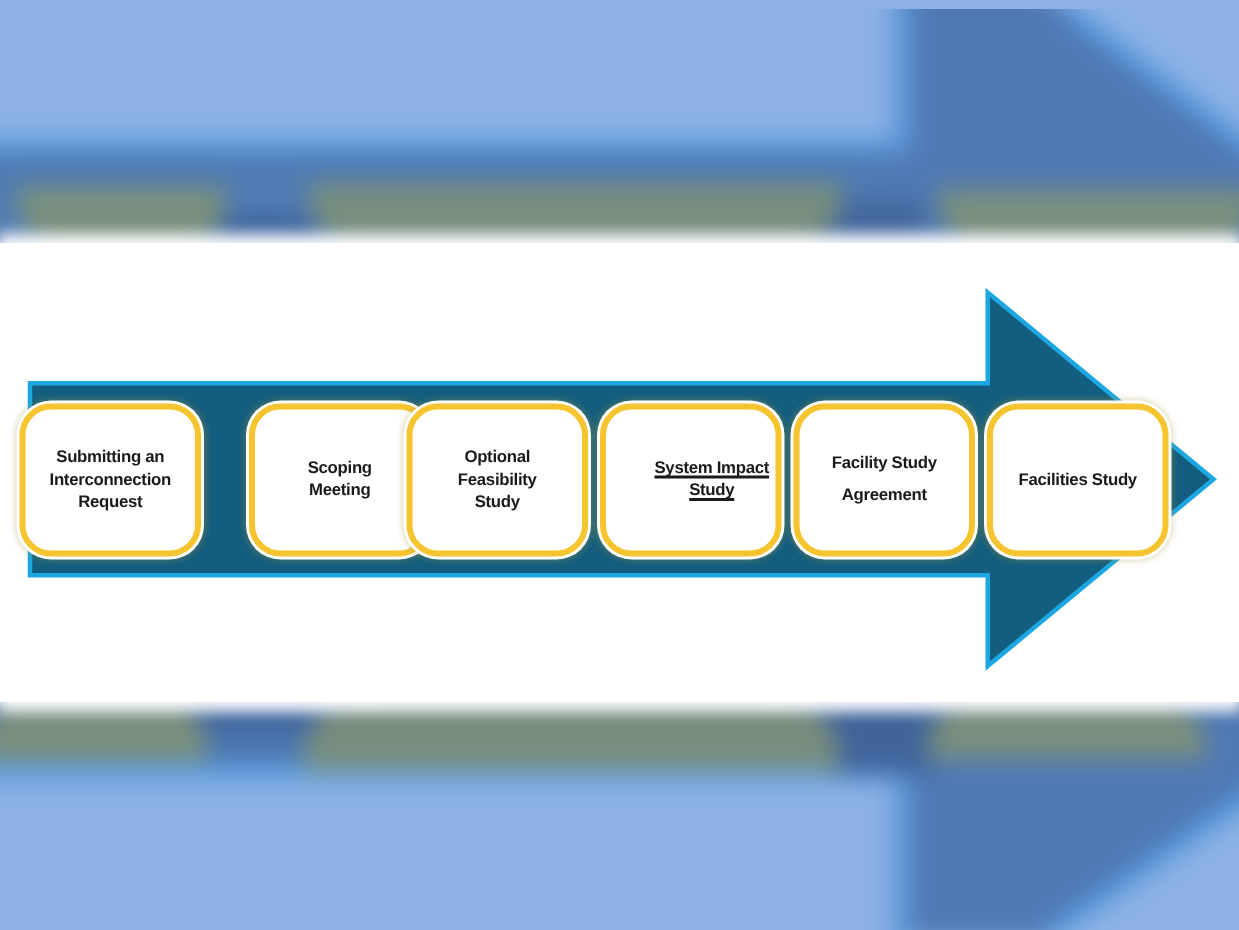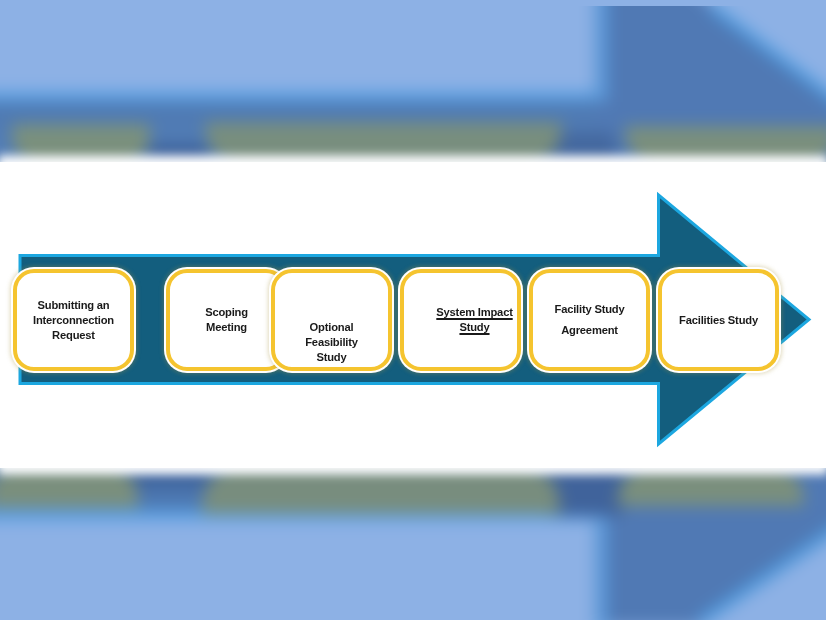--- a/index.html
+++ b/index.html
@@ -53,21 +53,21 @@
   .step{position:absolute;top:263px;width:121px;height:102px;box-sizing:border-box;
     background:var(--box-fill,#FFFFFF);
     border:4px solid var(--box-border,#F5C42F);border-radius:21px;
     box-shadow:0 0 0 2px #FFFFFF,0 0 4px 3px rgba(170,150,70,.35);
     display:flex;align-items:center;justify-content:center;padding:2px 4px;}
   .step-label{white-space:pre-line;text-align:center;
     font-weight:bold;font-size:11.2px;line-height:15px;letter-spacing:-.2px;
     color:var(--text,#1A1A1A);}
   .step.u .step-label{text-decoration:underline;text-decoration-thickness:1.5px;text-underline-offset:2px;}
   .step.sp .step-label{line-height:21px;}
-  .s1{left:13px;} .s2{left:142px;margin-left:24px;} .s3{left:271px;align-items:flex-end;} .s4{left:400px;padding-left:32px;} .s5{left:529px;align-items:center;} .s6{left:658px;}
+  .s1{left:13px;} .s2{left:142px;margin-left:24px;} .s3{left:271px;} .s4{left:400px;padding-left:32px;} .s5{left:529px;align-items:center;} .s6{left:658px;}
 </style>
 </head>
 <body>
 
 <div class="stage">
 
   <div class="bg">
     <div class="bg-base"></div>
     <div class="bg-line-top"></div>
     <div class="bg-band-top"></div>

